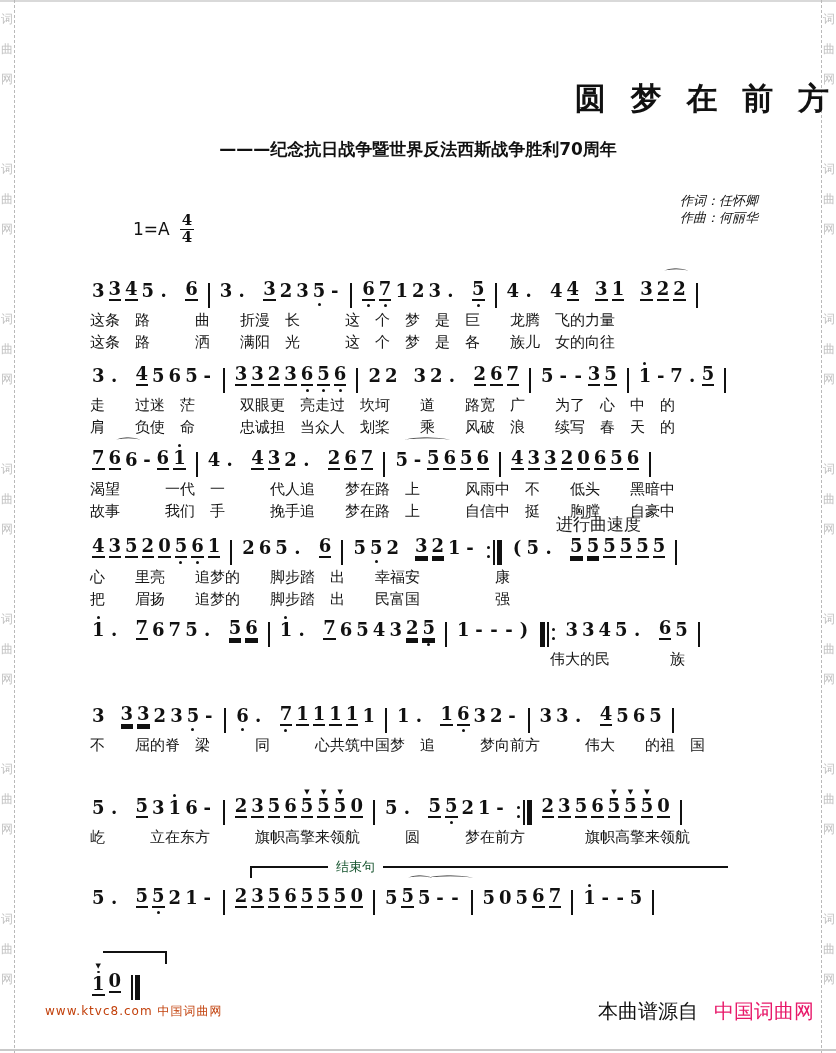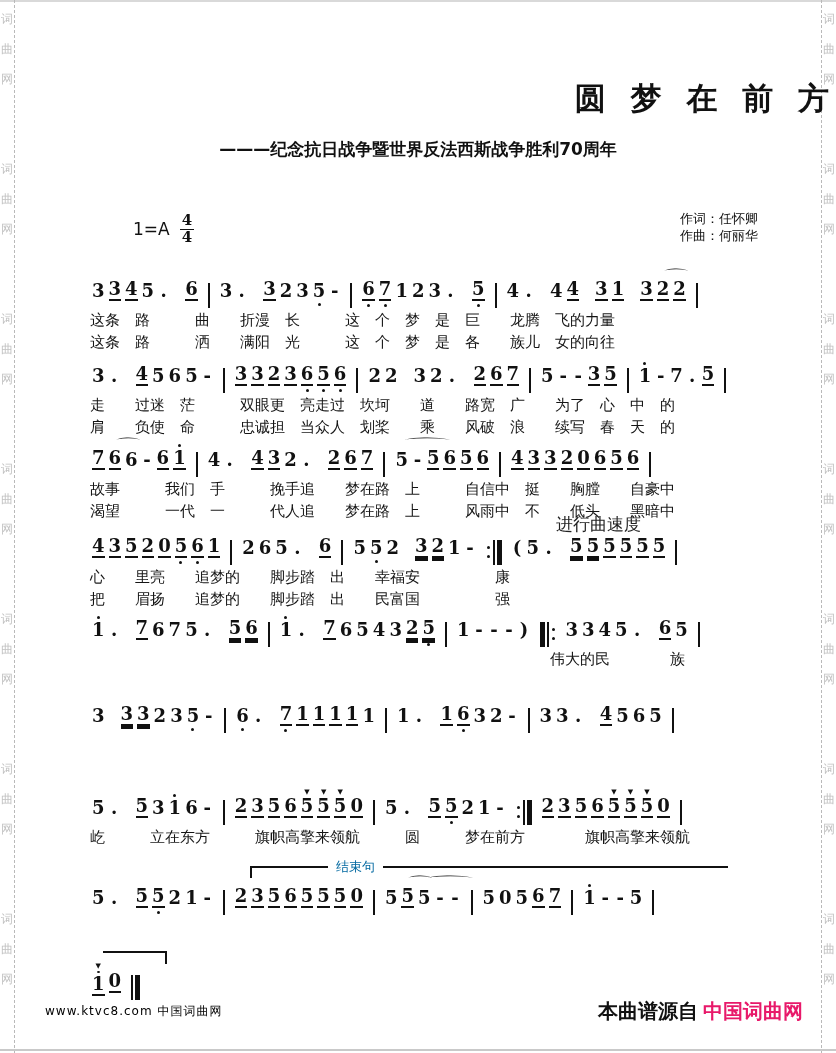--- a/index.html
+++ b/index.html
@@ -19,21 +19,21 @@
   
   .title{position:absolute;left:0;top:78px;width:100%;text-align:right;
          font-family:"DejaVu Serif",serif;font-size:31px;font-weight:700;letter-spacing:7px;}
   .subtitle{position:absolute;left:0;top:138px;width:100%;text-align:center;
             font-size:17px;font-weight:700;}
   .keysig{position:absolute;left:133px;top:213px;display:flex;align-items:center;gap:10px;
           font-size:17px;font-weight:400;}
   .frac{display:inline-flex;flex-direction:column;align-items:center;line-height:15px;
         font-size:15px;font-weight:700;font-family:"DejaVu Serif",serif;}
   .frac .num{border-bottom:1.5px solid #111;padding:0 2px 1px 2px;}
-  .credits{position:absolute;right:78px;top:210px;text-align:center;font-size:13px;line-height:17px;}
+  .credits{position:absolute;right:78px;top:192px;text-align:center;font-size:13px;line-height:17px;font-style:italic;}
 
   
   .system{position:absolute;left:90px;width:650px;}
   .notes{display:flex;align-items:flex-start;flex-wrap:nowrap;}
   .tok{display:inline-flex;flex-direction:column;align-items:center;margin:0 2px;height:37px;flex:none;}
   .tok.gap{margin-left:14px;}
   .mark{display:flex;flex-direction:column;align-items:center;}
   .mark.top{height:11px;justify-content:flex-end;position:relative;width:100%;}
   .mark.bot{height:7px;justify-content:flex-start;padding-top:2px;}
   .dot{width:3px;height:3px;border-radius:50%;background:#111;margin:1px 0;}
@@ -56,28 +56,28 @@
   .indent-far{padding-left:460px;}
 
   .sys1{top:271px;} .sys2{top:356px;} .sys3{top:440px;} .sys4{top:528px;}
   .sys5{top:610px;} .sys6{top:696px;} .sys7{top:788px;} .sys8{top:878px;} .sys9{top:963px;}
 
   .tempo{position:absolute;left:556px;top:513px;font-size:17px;color:#222;}
   .endbracket{position:absolute;left:250px;top:866px;width:478px;height:12px;
               border-top:2px solid #111;}
   .endbracket:before{content:"";position:absolute;left:0;top:-2px;width:2px;height:12px;background:#111;}
   .endlabel{position:absolute;left:78px;top:-10px;background:#fff;padding:0 8px;
-            font-size:13px;color:#0369a1;}
+            font-size:13px;color:#14532d;}
   .finalbracket{position:absolute;left:103px;top:951px;width:62px;height:11px;
                 border-top:2px solid #111;border-right:2px solid #111;}
 
   
-  .footer-left{position:absolute;left:45px;top:1003px;font-size:12px;color:#000000;letter-spacing:1px;}
-  .footer-right{position:absolute;left:598px;top:998px;display:flex;gap:5px;align-items:baseline;
-                font-size:20px;font-weight:700;justify-content:space-between;}
+  .footer-left{position:absolute;left:45px;top:1003px;font-size:12px;color:#c2410c;letter-spacing:1px;}
+  .footer-right{position:absolute;left:598px;top:998px;display:flex;gap:16px;align-items:baseline;
+                font-size:20px;font-weight:400;justify-content:space-between;}
   .src-site{cursor:pointer;}
 </style>
 </head>
 <body>
 
 <div id="page">
   <div class="edge-top"></div>
 
   <div class="wm wm-left">
       <div class="wm-char">词</div>
@@ -677,22 +677,22 @@
         </span>
         <span class="tok">
           <span class="mark top"></span>
           <span class="chr u1">6</span>
           <span class="mark bot"></span>
         </span>
         <span class="barline">
           <span class="b-thin"></span>
         </span>
       </div>
+    <div class="lyric">渴望　　　一代　一　　　代人追　　梦在路　上　　　风雨中　不　　低头　　黑暗中</div>
     <div class="lyric">故事　　　我们　手　　　挽手追　　梦在路　上　　　自信中　挺　　胸膛　　自豪中</div>
-    <div class="lyric">渴望　　　一代　一　　　代人追　　梦在路　上　　　风雨中　不　　低头　　黑暗中</div>
   </div>
   <div class="tempo">进行曲速度</div>
   <div class="system sys4">
     <div class="notes">
         <span class="tok">
           <span class="mark top"></span>
           <span class="chr u1">4</span>
           <span class="mark bot"></span>
         </span>
         <span class="tok">
@@ -1201,20 +1201,21 @@
         </span>
         <span class="tok">
           <span class="mark top"></span>
           <span class="chr">5</span>
           <span class="mark bot"></span>
         </span>
         <span class="barline">
           <span class="b-thin"></span>
         </span>
       </div>
+    <div class="lyric">不　　屈的脊　梁　　　同　　　心共筑中国梦　追　　　梦向前方　　　伟大　　的祖　国</div>
   </div>
   <div class="system sys7">
     <div class="notes">
         <span class="tok">
           <span class="mark top"></span>
           <span class="chr">5</span>
           <span class="mark bot"></span>
         </span>
         <span class="tok">
           <span class="mark top"></span>

